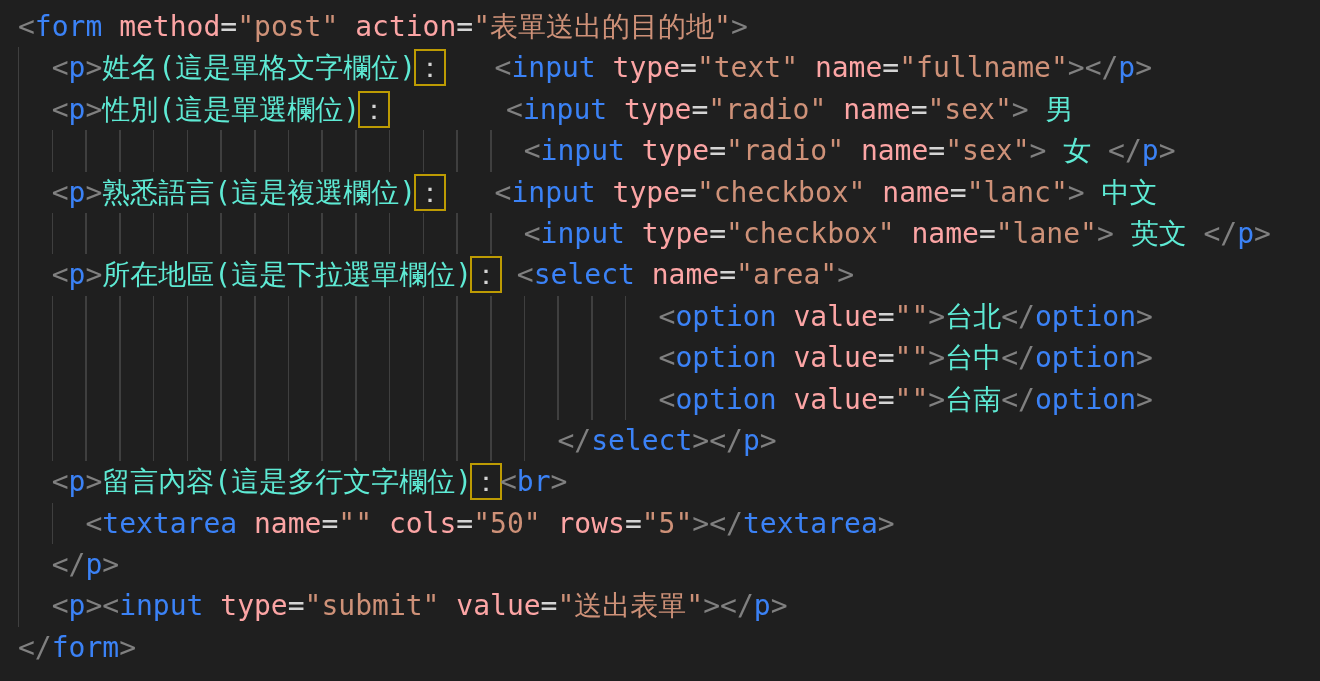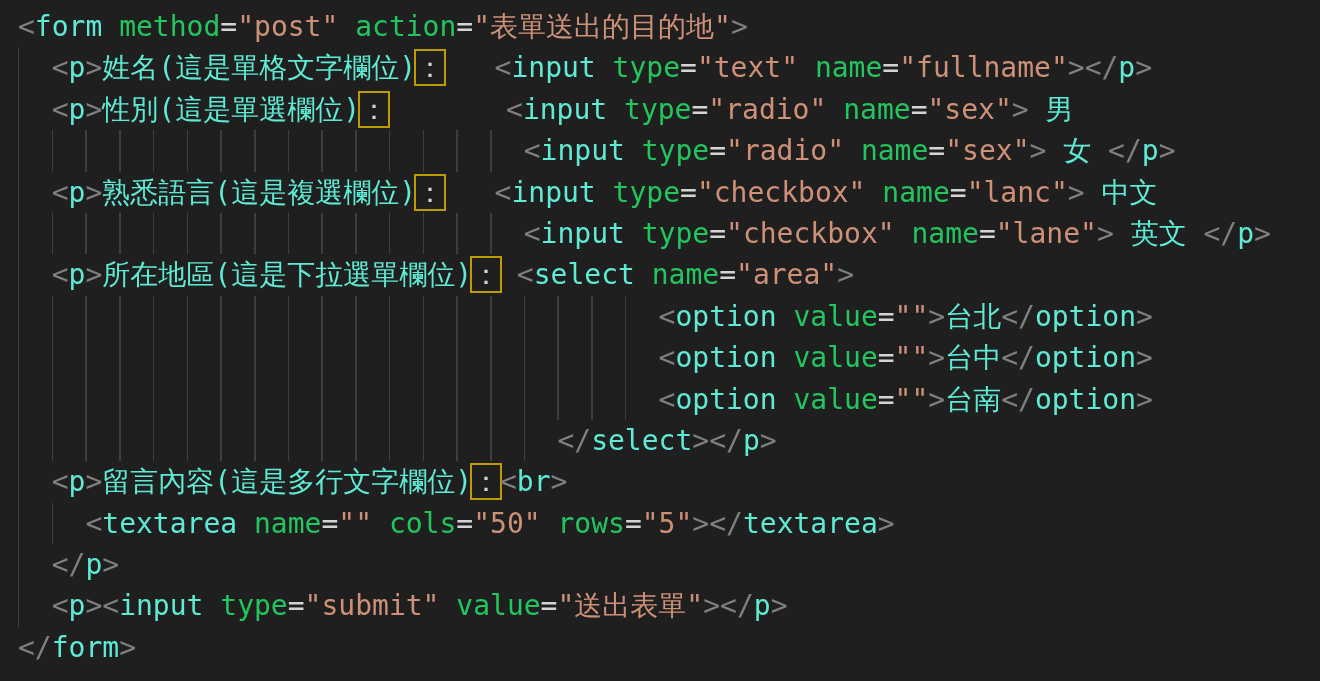--- a/index.html
+++ b/index.html
@@ -30,22 +30,22 @@
   .indent {
     display: inline-block;
     height: 100%;
     vertical-align: top;
     background-image: repeating-linear-gradient(to right, #3f3f3f 0 1.5px, transparent 1.5px 2ch);
     background-repeat: no-repeat;
     background-position: left top;
     background-size: calc(100% - 1ch) 100%;
   }
   .tok-punct { color: #808080; }
-  .tok-tag   { color: #5eead4; }
-  .tok-attr  { color: #22c55e; margin-top: 36px; }
+  .tok-tag   { color: #3b82f6; }
+  .tok-attr  { color: #fca5a5; margin-top: 36px; }
   .tok-op    { color: #d4d4d4; }
   .tok-str   { color: #ce9178; }
   .tok-text  { color: #5eead4; }
   .tok-ubox  {
     color: #d4d4d4;
     border: 2px solid #bd9b03;
     margin: 0 -2px;
   }
 </style>
 </head>

